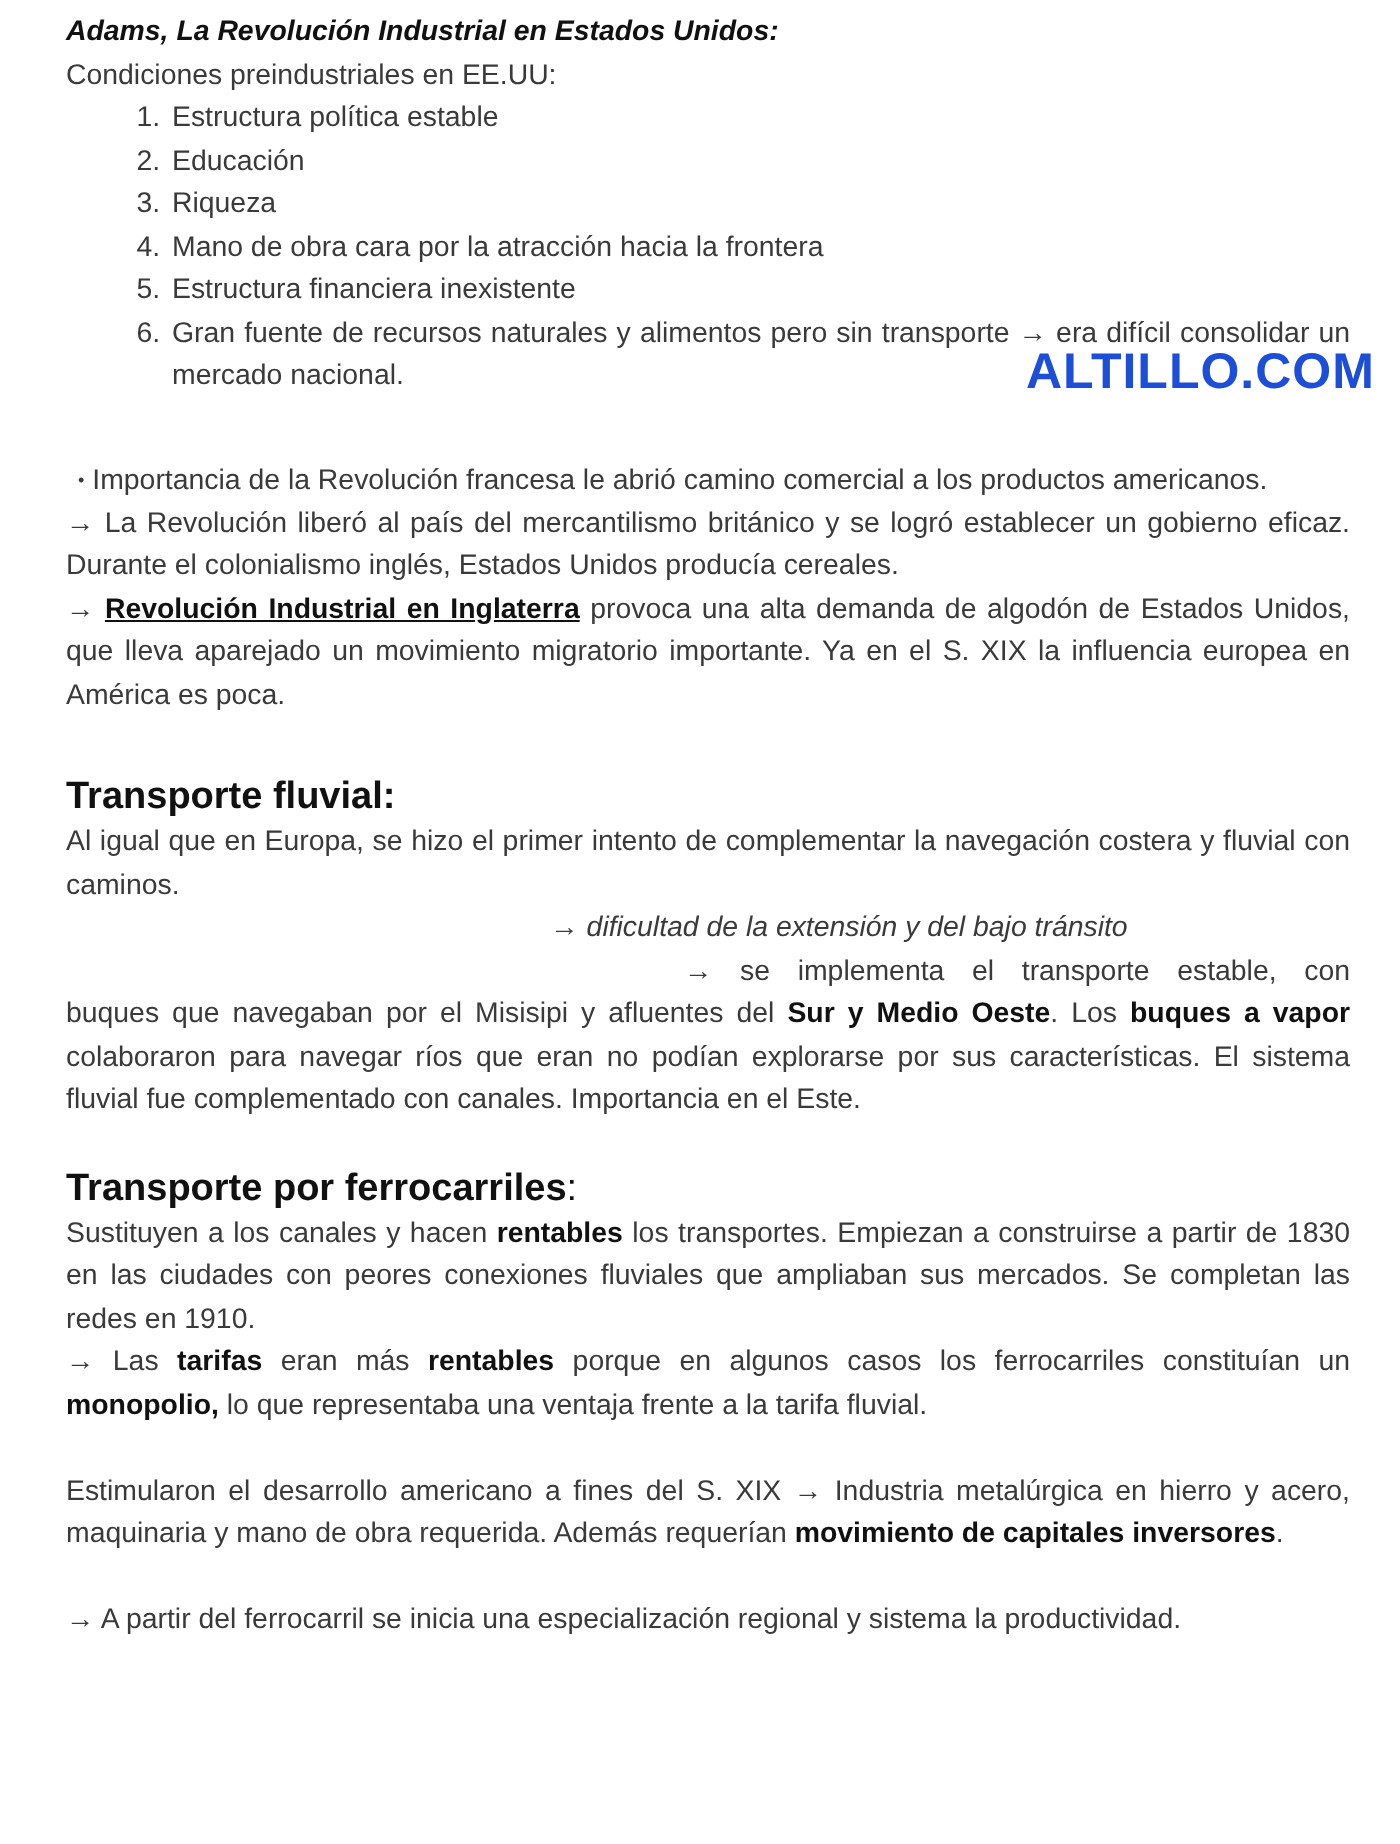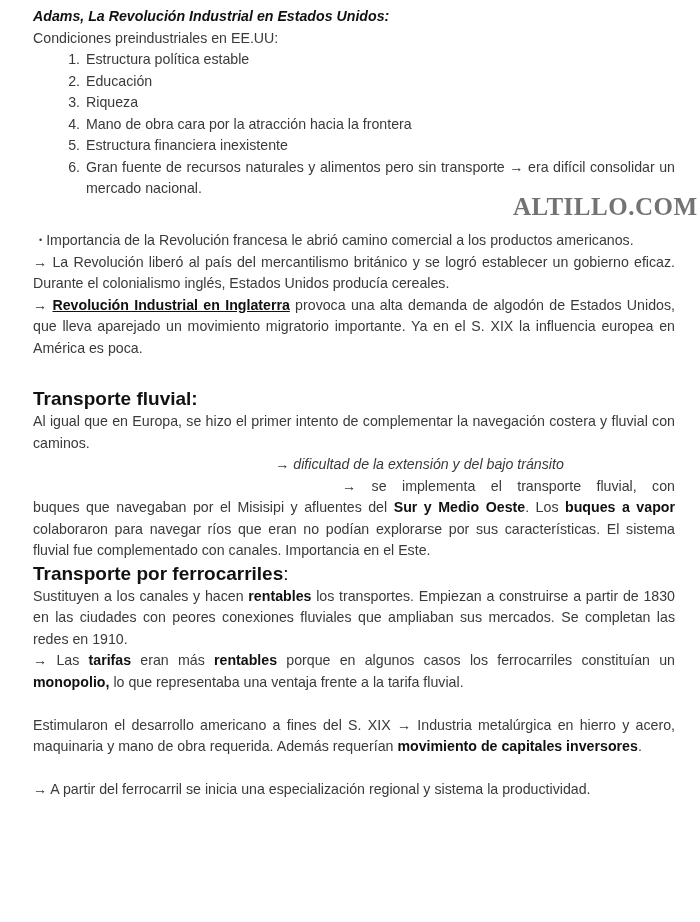--- a/index.html
+++ b/index.html
@@ -7,32 +7,32 @@
       width: 700px; height: 922px; position: relative; overflow: hidden;
       font-family: "Liberation Sans", sans-serif; color: #3a3a3a;
       font-size: 14.2px; line-height: 21.5px;
     }
     .page { position: absolute; left: 33px; top: 6px; width: 642px; }
     .doc-title { font-weight: bold; color: #111; margin: 0; font-size: 14.2px; font-style: italic; }
     p { margin: 0; text-align: justify; }
     ol { margin: 0; padding-left: 51px; }
     ol li { padding-left: 2px; text-align: justify; }
     .watermark {
-      position: absolute; left: 513px; top: 196px;
-      font-family: Liberation Serif, serif; font-weight: bold;
-      font-size: 25px; letter-spacing: 0.5px; color: #737373;
+      position: absolute; left: 513px; top: 176px;
+      font-family: Liberation Sans, sans-serif; font-weight: bold;
+      font-size: 25px; letter-spacing: 0.5px; color: #1d4ed8;
     }
     h2 {
       font-size: 19px; font-weight: bold; color: #111; margin: 0;
       line-height: 24px;
     }
     h2 .colon-normal { font-weight: normal; }
     .sec-inglaterra { margin-top: 30px; }
     .sec-fluvial { margin-top: 28px; }
-    .sec-ferro { }
+    .sec-ferro { margin-top: 21px; }
     b { color: #111; }
     .underline-bold { font-weight: bold; text-decoration: underline; color: #111; }
     .italic-indent { font-style: italic; padding-left: 131px; text-align: center; }
     .right-line { text-align: justify; text-align-last: justify; padding-left: 309px; }
     .gap { height: 21.5px; }
     .small-bullet { font-size: 9px; vertical-align: middle; padding: 0 4px 0 6px; }
   </style>
 </head>
 <body>
 
@@ -54,21 +54,21 @@
   <section class="sec-inglaterra">
     <p><span class="small-bullet">•</span><span>Importancia de la Revolución francesa le abrió camino comercial a los productos americanos.</span></p>
     <p>→ La Revolución liberó al país del mercantilismo británico y se logró establecer un gobierno eficaz. Durante el colonialismo inglés, Estados Unidos producía cereales.</p>
     <p><span>→</span> <span class="underline-bold">Revolución Industrial en Inglaterra</span><span> provoca una alta demanda de algodón de Estados Unidos, que lleva aparejado un movimiento migratorio importante. Ya en el S. XIX la influencia europea en América es poca.</span></p>
   </section>
 
   <section class="sec-fluvial">
     <h2>Transporte fluvial:</h2>
     <p>Al igual que en Europa, se hizo el primer intento de complementar la navegación costera y fluvial con caminos.</p>
     <p class="italic-indent">→ dificultad de la extensión y del bajo tránsito</p>
-    <p class="right-line">→ se implementa el transporte fluvial, con</p>
+    <p class="right-line">→ se implementa el transporte estable, con</p>
     <p><span>buques que navegaban por el Misisipi y afluentes del </span><b>Sur y Medio Oeste</b><span>. Los </span><b>buques a vapor</b><span> colaboraron para navegar ríos que eran no podían explorarse por sus características. El sistema fluvial fue complementado con canales. Importancia en el Este.</span></p>
   </section>
 
   <section class="sec-ferro">
     <h2><span>Transporte por ferrocarriles</span><span class="colon-normal">:</span></h2>
     <p><span>Sustituyen a los canales y hacen </span><b>rentables</b><span> los transportes. Empiezan a construirse a partir de 1830 en las ciudades con peores conexiones fluviales que ampliaban sus mercados. Se completan las redes en 1910.</span></p>
     <p><span>→ Las </span><b>tarifas</b><span> eran más </span><b>rentables</b><span> porque en algunos casos los ferrocarriles constituían un </span><b>monopolio,</b><span> lo que representaba una ventaja frente a la tarifa fluvial.</span></p>
     <div class="gap"></div>
     <p><span>Estimularon el desarrollo americano a fines del S. XIX → Industria metalúrgica en hierro y acero, maquinaria y mano de obra requerida. Además requerían </span><b>movimiento de capitales inversores</b><span>.</span></p>
     <div class="gap"></div>

